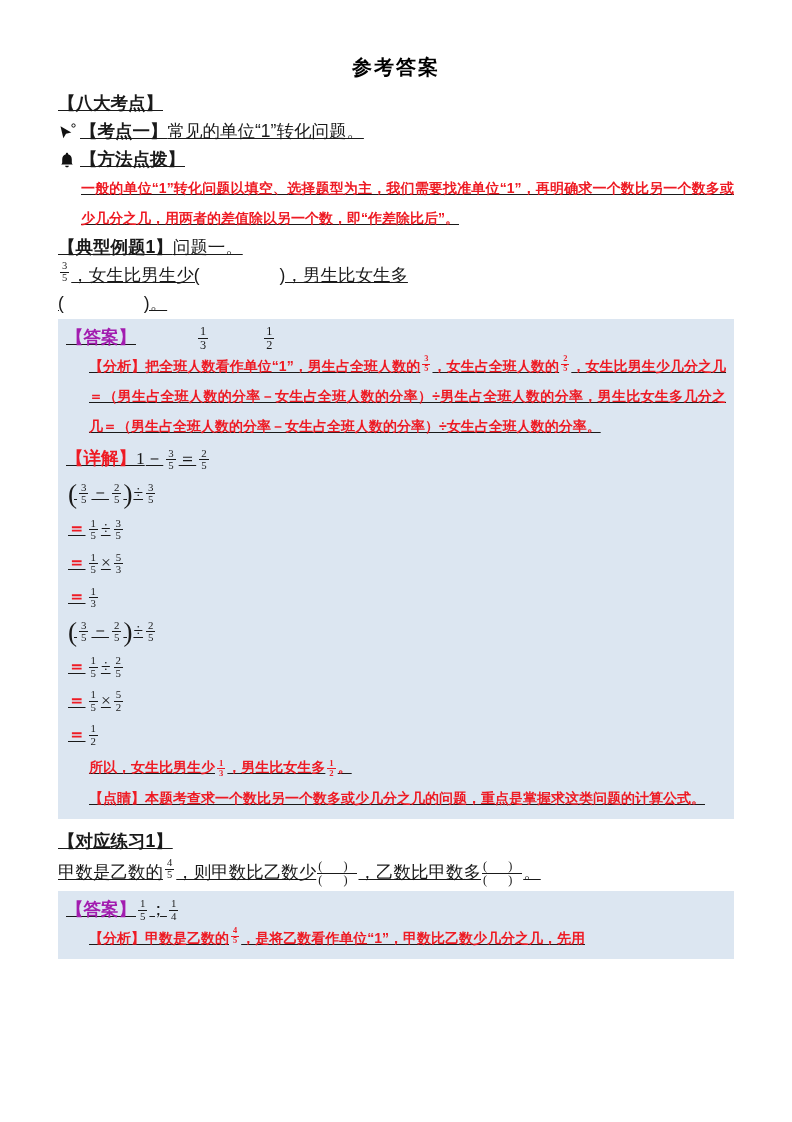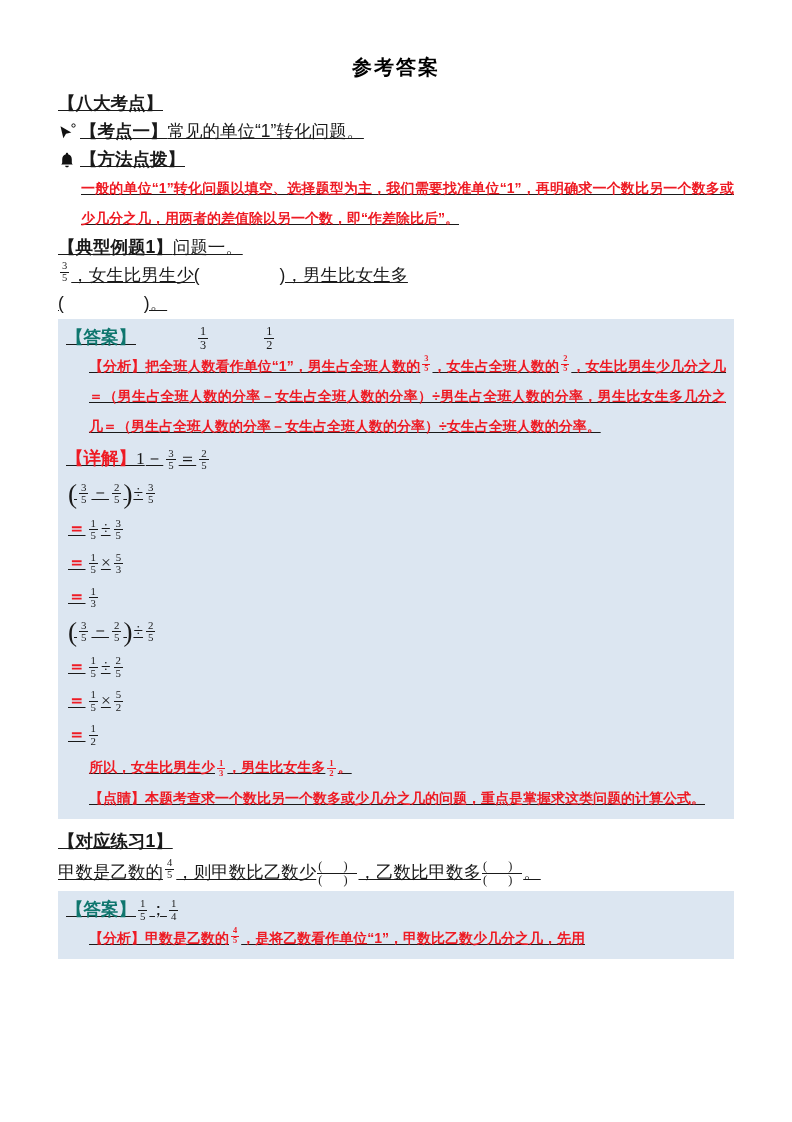--- a/index.html
+++ b/index.html
@@ -39,21 +39,21 @@
   }
   .line {
     font-size: 17.5px;
     line-height: 28px;
     color: #1a1a1a;
     font-family: "Liberation Sans", "DejaVu Sans", sans-serif;
     white-space: nowrap;
   }
   .bold { font-weight: bold; }
   .red-strong {
-    color: #0f766e;
+    color: #a21caf;
     font-weight: bold;
   }
   .para-red {
     color: #ee1b24;
     font-weight: bold;
     font-size: 14px;
     line-height: 30px;
     font-family: "Liberation Sans", "DejaVu Sans", sans-serif;
     text-align: justify;
     margin-left: 23px;

